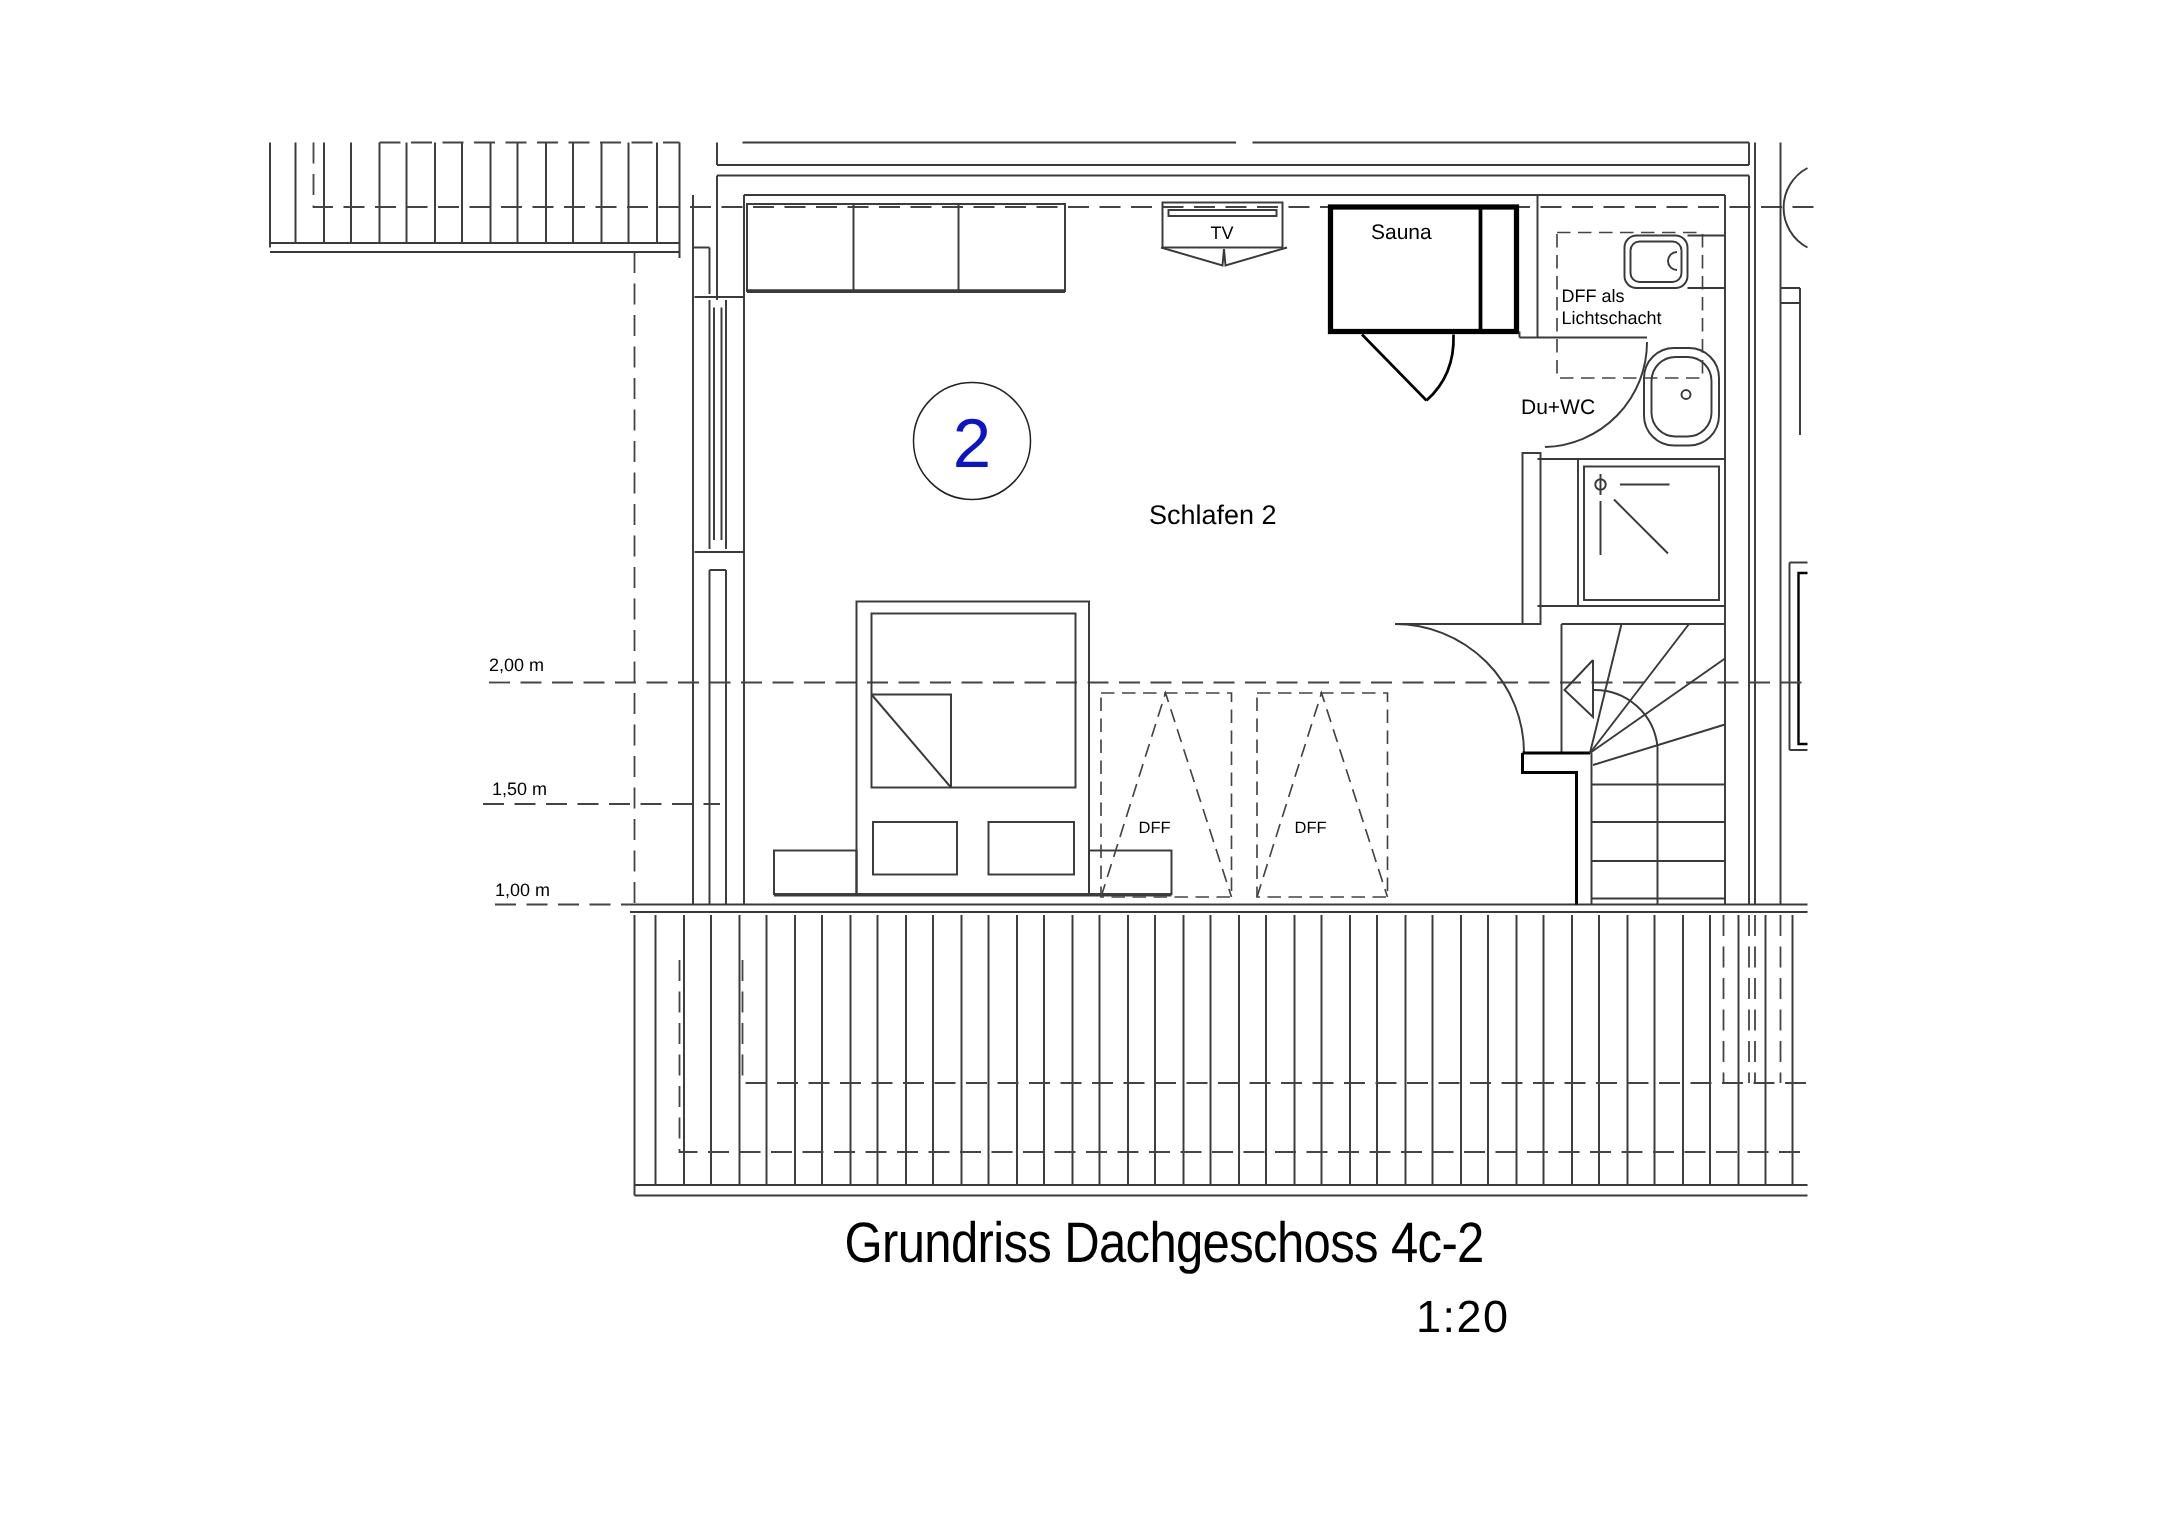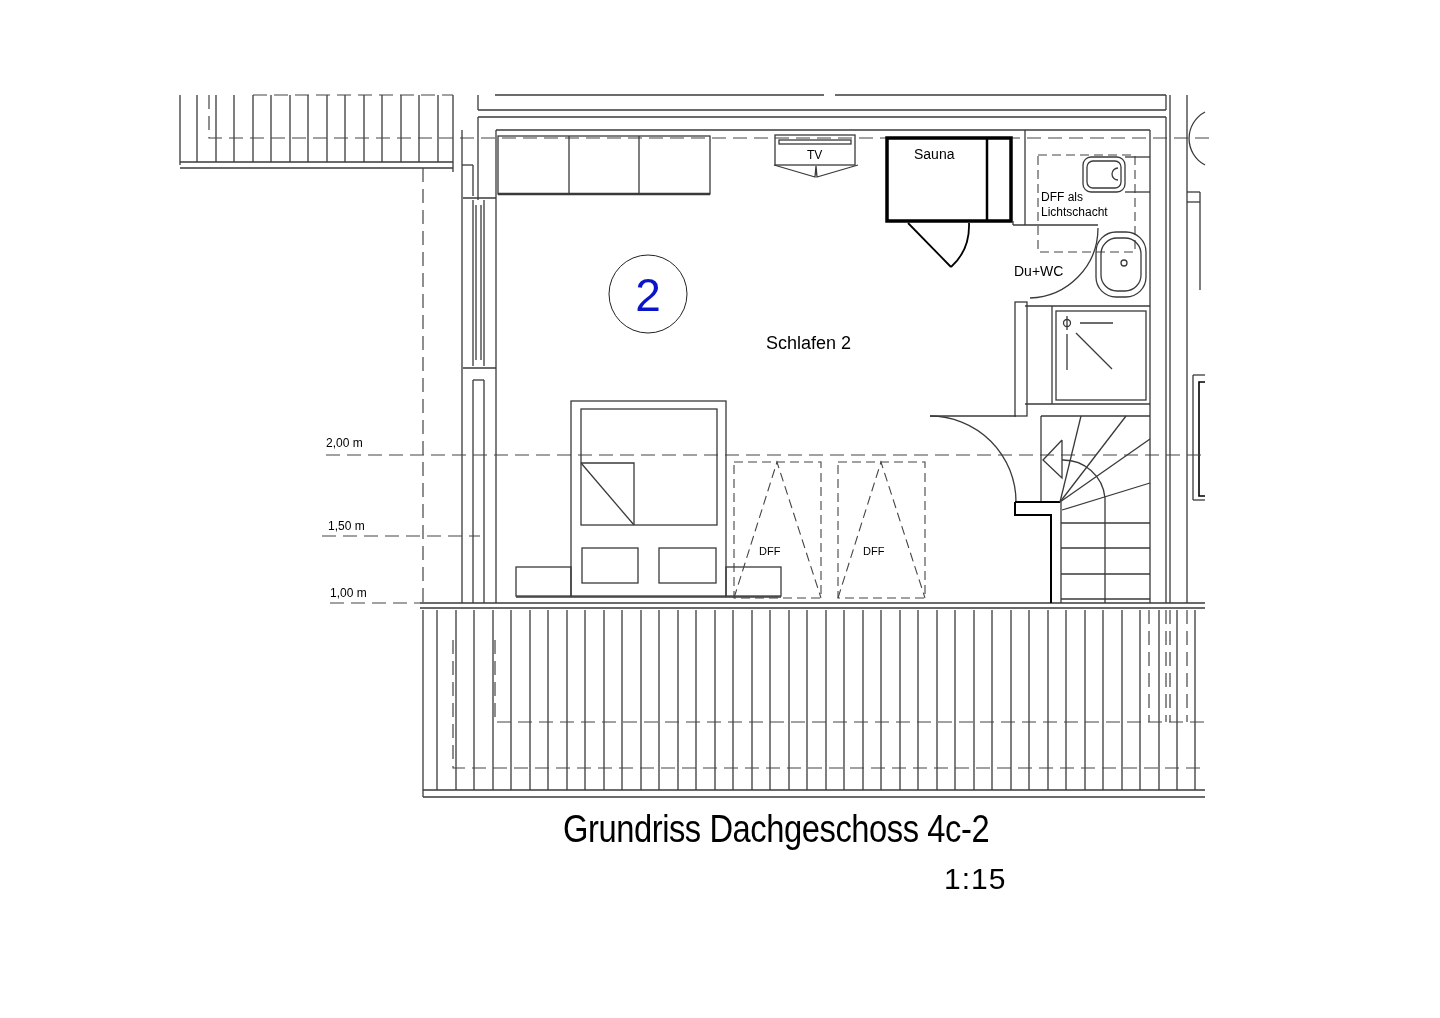--- a/index.html
+++ b/index.html
@@ -246,13 +246,13 @@
   </g>
 
   <g>
     <circle cx="648" cy="294" r="39" fill="none" stroke="#222" stroke-width="1"></circle>
     <text x="648" y="311" font-size="46" text-anchor="middle" fill="#0a14c8" font-family="Liberation Sans, sans-serif">2</text>
   </g>
   <text class="txt" x="766" y="349" font-size="18">Schlafen 2</text>
 </svg>
 
 <div class="title">Grundriss Dachgeschoss 4c-2</div>
-<div class="scale">1:15</div>
+<div class="scale">1:20</div>
 
 </body></html>

